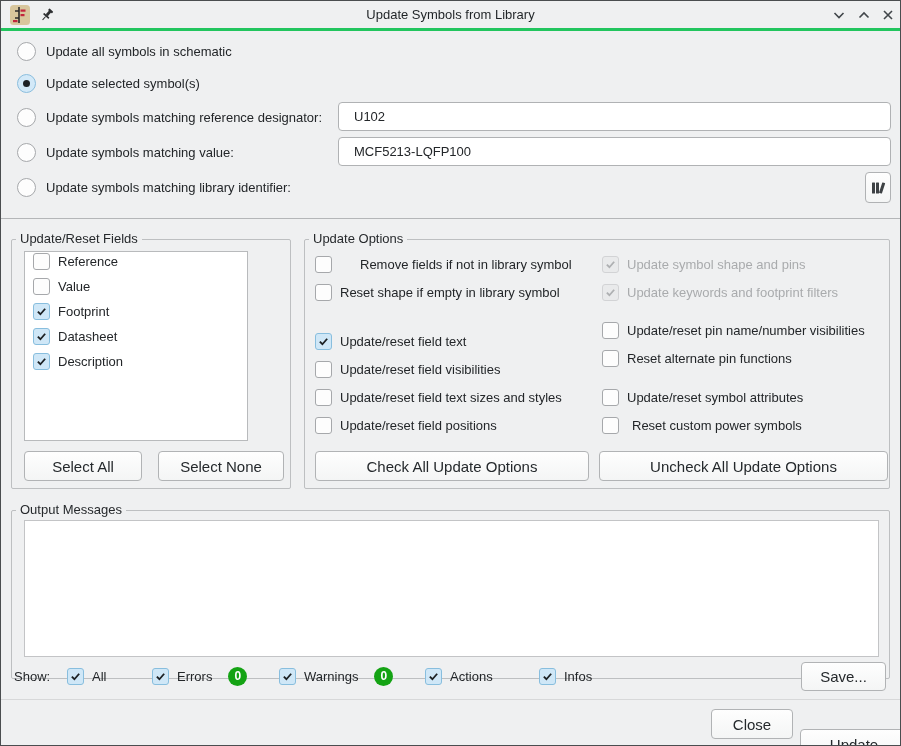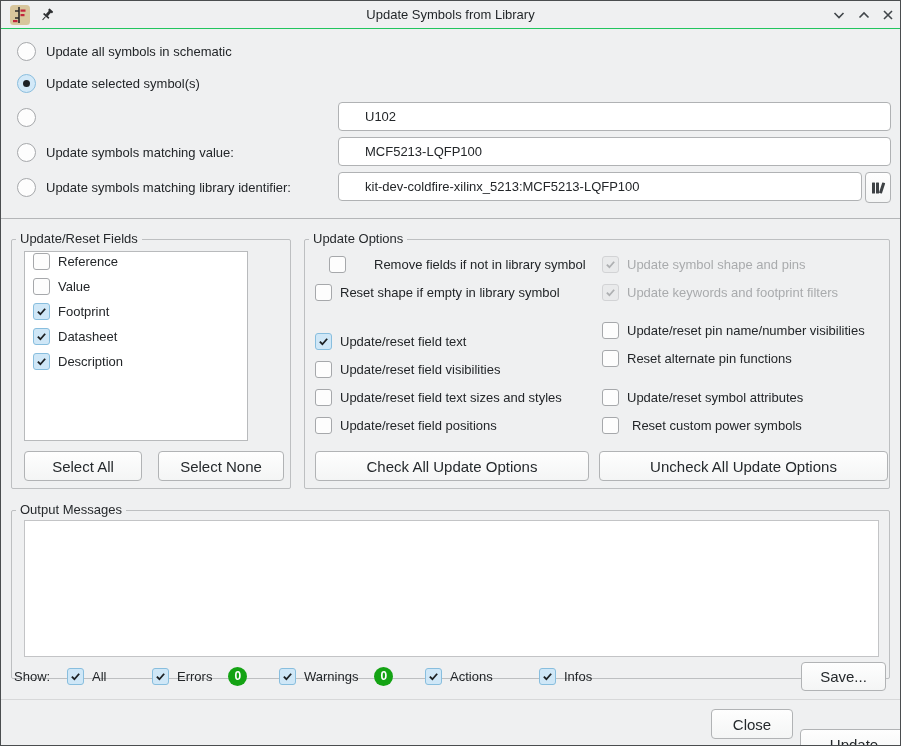--- a/index.html
+++ b/index.html
@@ -2,33 +2,33 @@
 <html><head>
 <meta charset="utf-8">
 <style>
   html,body{margin:0;padding:0;background:#cfd0d1;}
   .window{
     position:relative; width:901px; height:746px; box-sizing:border-box;
     background:#eff0f1; border:1px solid #4a4d4f; overflow:hidden;
     font-family:"Liberation Sans","DejaVu Sans",sans-serif; font-size:13px; color:#232629;
   }
   
-  .titlebar{position:absolute;left:0;top:0;width:100%;height:27px;background:#eff0f1;border-bottom:1px solid #22c55e;}
+  .titlebar{position:absolute;left:0;top:0;width:100%;height:27px;background:#eff0f1;border-bottom:3px solid #22c55e;}
   .app-icon{position:absolute;left:9px;top:4px;width:20px;height:20px;}
   .pin-icon{position:absolute;left:38px;top:6px;width:16px;height:16px;}
   .title-text{position:absolute;left:0;right:0;top:0;height:27px;display:flex;align-items:center;justify-content:center;font-size:13px;color:#1f2326;}
   .winctl{position:absolute;top:6px;width:16px;height:16px;cursor:default;}
   .winctl svg{display:block;}
   
   .radio-row{position:absolute;display:flex;align-items:center;gap:10px;height:20px;}
   .rb{width:19px;height:19px;border-radius:50%;background:#fdfdfd;border:1px solid #a6a8ab;box-sizing:border-box;position:relative;flex:0 0 auto;}
   .radio-row.selected .rb{background:#d3e9f8;border-color:#8abede;}
   .radio-row.selected .rb::after{content:"";position:absolute;left:5px;top:5px;width:7px;height:7px;border-radius:50%;background:#1d2124;}
   
-  .txt{position:absolute;box-sizing:border-box;height:29px;background:#ffffff;border:1px solid #b0b2b4;border-radius:4px;padding:0 26px;font-family:inherit;font-size:13px;color:#232629;outline:none;}
+  .txt{position:absolute;box-sizing:border-box;height:29px;background:#ffffff;border:1px solid #b0b2b4;border-radius:4px;padding:0 15px;font-family:inherit;font-size:13px;color:#232629;outline:none;}
   .mini-btn{position:absolute;box-sizing:border-box;background:linear-gradient(#fefefe,#f4f5f5);border:1px solid #b0b2b4;border-radius:4px;display:flex;align-items:center;justify-content:center;}
   
   .hsep{position:absolute;left:0;width:901px;height:1px;background:#b4b6b8;}
   .hsep2{position:absolute;left:0;width:901px;height:1px;background:#d7d8d9;}
   
   .groupbox{position:absolute;border:1px solid #bdbfc1;border-radius:2px;box-sizing:border-box;}
   .legend{position:absolute;top:-9px;left:4px;background:#eff0f1;padding:0 4px;font-size:13px;color:#26292c;white-space:nowrap;}
   
   .check-row{position:absolute;display:flex;align-items:center;gap:8px;height:18px;white-space:nowrap;}
   .cb{width:17px;height:17px;box-sizing:border-box;border-radius:3px;background:#fdfdfd;border:1px solid #a6a8ab;display:flex;align-items:center;justify-content:center;flex:0 0 auto;color:#1d2124;}
@@ -90,34 +90,34 @@
   <div class="radio-row" style="left:16px;top:40px;">
     <span class="rb"></span>
     <span>Update all symbols in schematic</span>
   </div>
   <div class="radio-row selected" style="left:16px;top:72px;">
     <span class="rb"></span>
     <span>Update selected symbol(s)</span>
   </div>
   <div class="radio-row" style="left:16px;top:106px;">
     <span class="rb"></span>
+    <span>Update symbols matching reference designator:</span>
   </div>
   <input class="txt" style="left: 337px; top: 101px; width: 553px;" readonly="" value="U102">
 
   <div class="radio-row" style="left:16px;top:141px;">
     <span class="rb"></span>
     <span>Update symbols matching value:</span>
   </div>
   <input class="txt" style="left: 337px; top: 136px; width: 553px;" readonly="" value="MCF5213-LQFP100">
 
   <div class="radio-row" style="left:16px;top:176px;">
     <span class="rb"></span>
     <span>Update symbols matching library identifier:</span>
   </div>
-  <input class="txt" style="left: 337px; top: 171px; width: 524px;" readonly="" value="kit-dev-coldfire-xilinx_5213:MCF5213-LQFP100">
   <div class="mini-btn" style="left:864px;top:171px;width:26px;height:31px;">
     <svg width="16" height="16" viewBox="0 0 16 16">
       <g fill="#3e4245">
         <rect x="2" y="2.5" width="3" height="11" rx="0.5"></rect>
         <rect x="6" y="2.5" width="3" height="11" rx="0.5"></rect>
         <rect x="10.6" y="2.5" width="3" height="11" rx="0.5" transform="rotate(18 12 8)"></rect>
       </g>
     </svg>
   </div>
 
@@ -159,21 +159,21 @@
         <span class="cb-label">Description</span>
       </div>
     </div>
     <div class="btn" style="left:12px;top:211px;width:118px;height:30px;">Select All</div>
     <div class="btn" style="left:146px;top:211px;width:126px;height:30px;">Select None</div>
   </div>
 
   <div class="groupbox" style="left:303px;top:238px;width:586px;height:250px;">
     <span class="legend">Update Options</span>
 
-    <div class="check-row" style="left:24px;top:15px;gap:28px;">
+    <div class="check-row" style="left:10px;top:15px;gap:28px;">
       <span class="cb"></span>
       <span class="cb-label">Remove fields if not in library symbol</span>
     </div>
     <div class="check-row" style="left:10px;top:43px;">
       <span class="cb"></span>
       <span class="cb-label">Reset shape if empty in library symbol</span>
     </div>
     <div class="check-row checked" style="left:10px;top:92px;">
       <span class="cb">
           <svg class="tick" width="11" height="11" viewBox="0 0 12 12">

